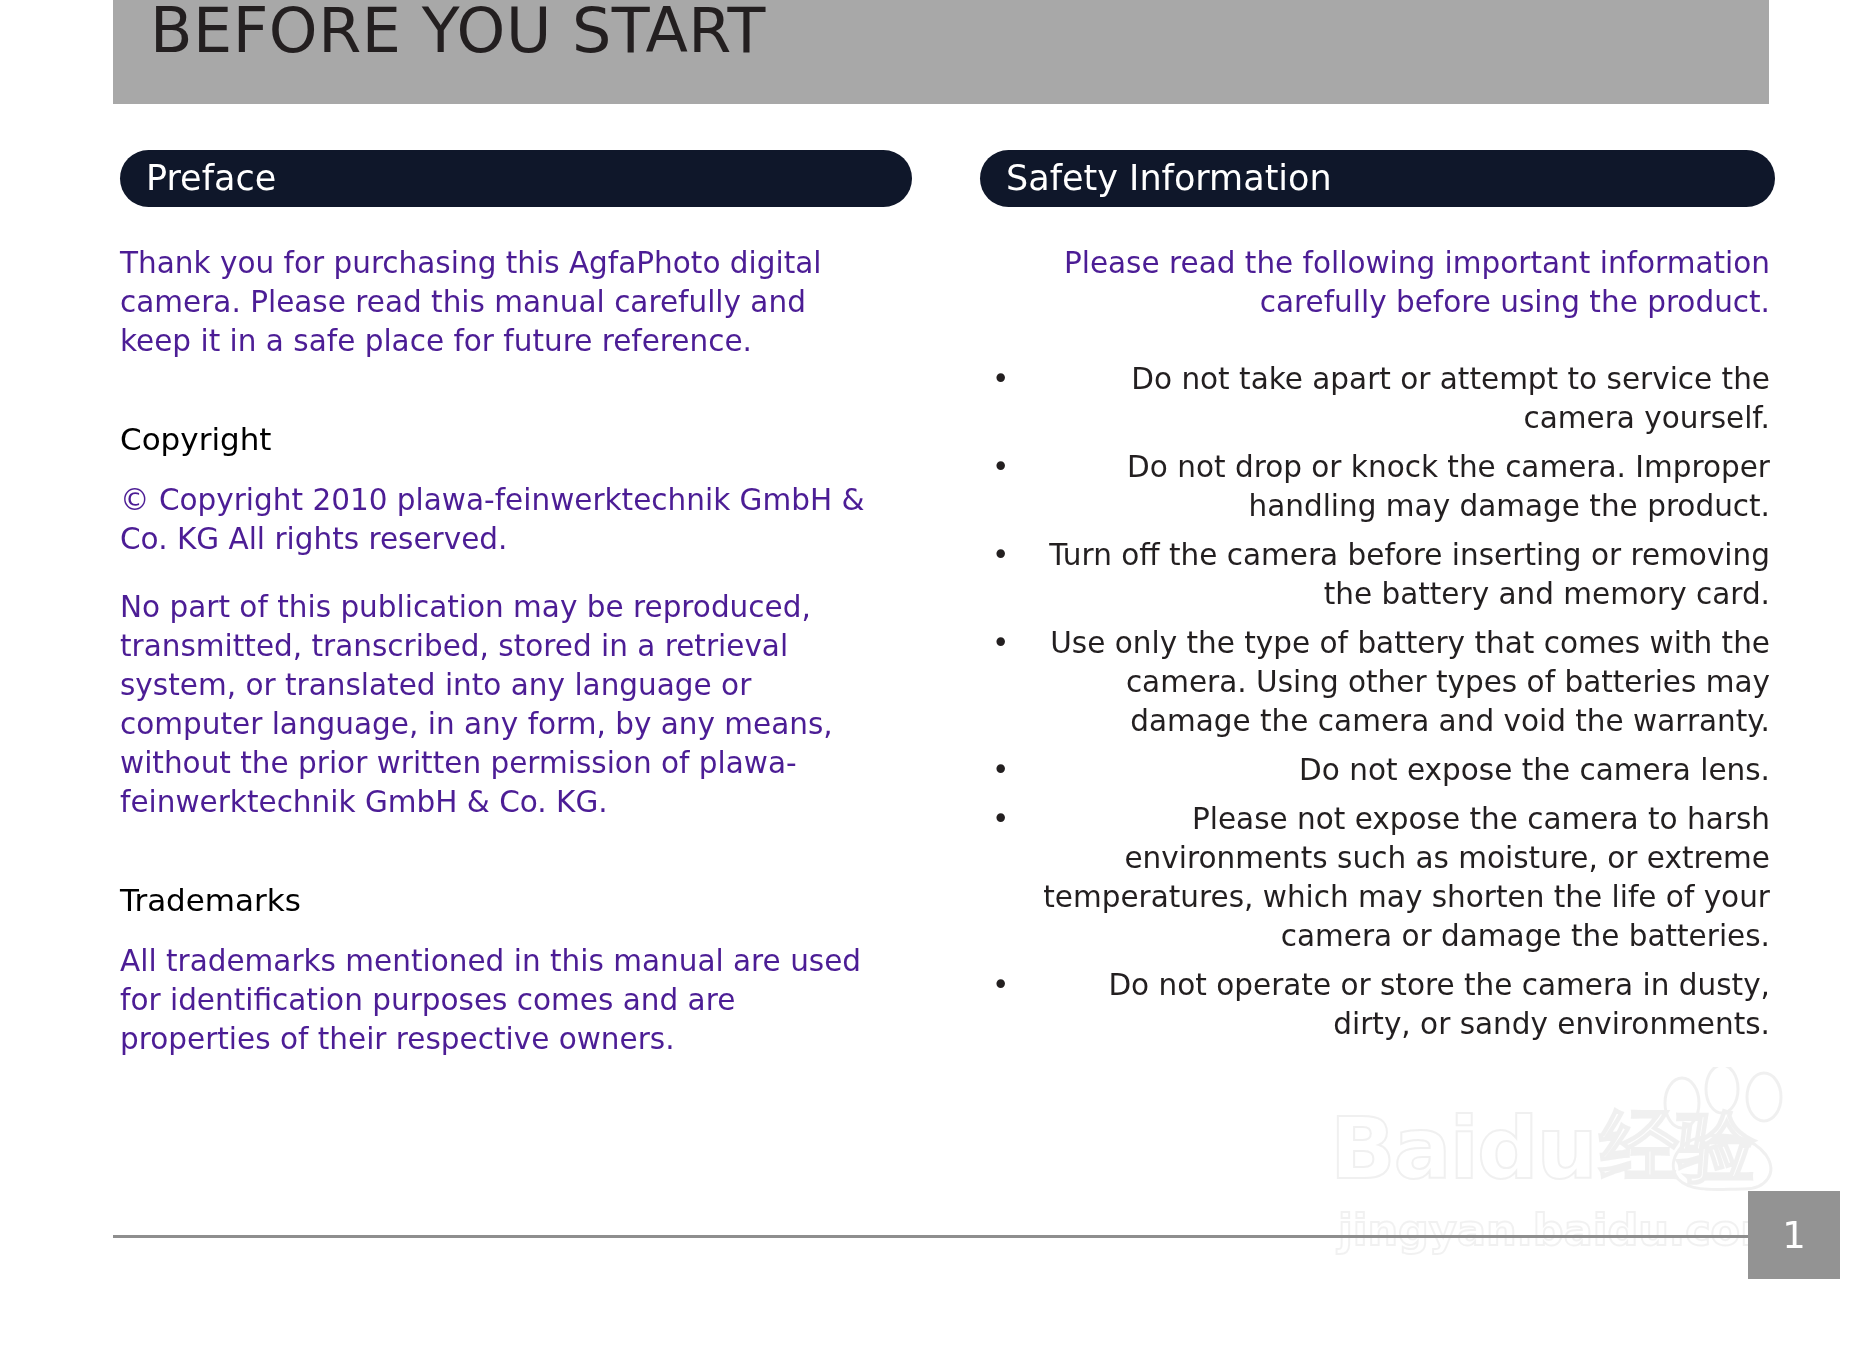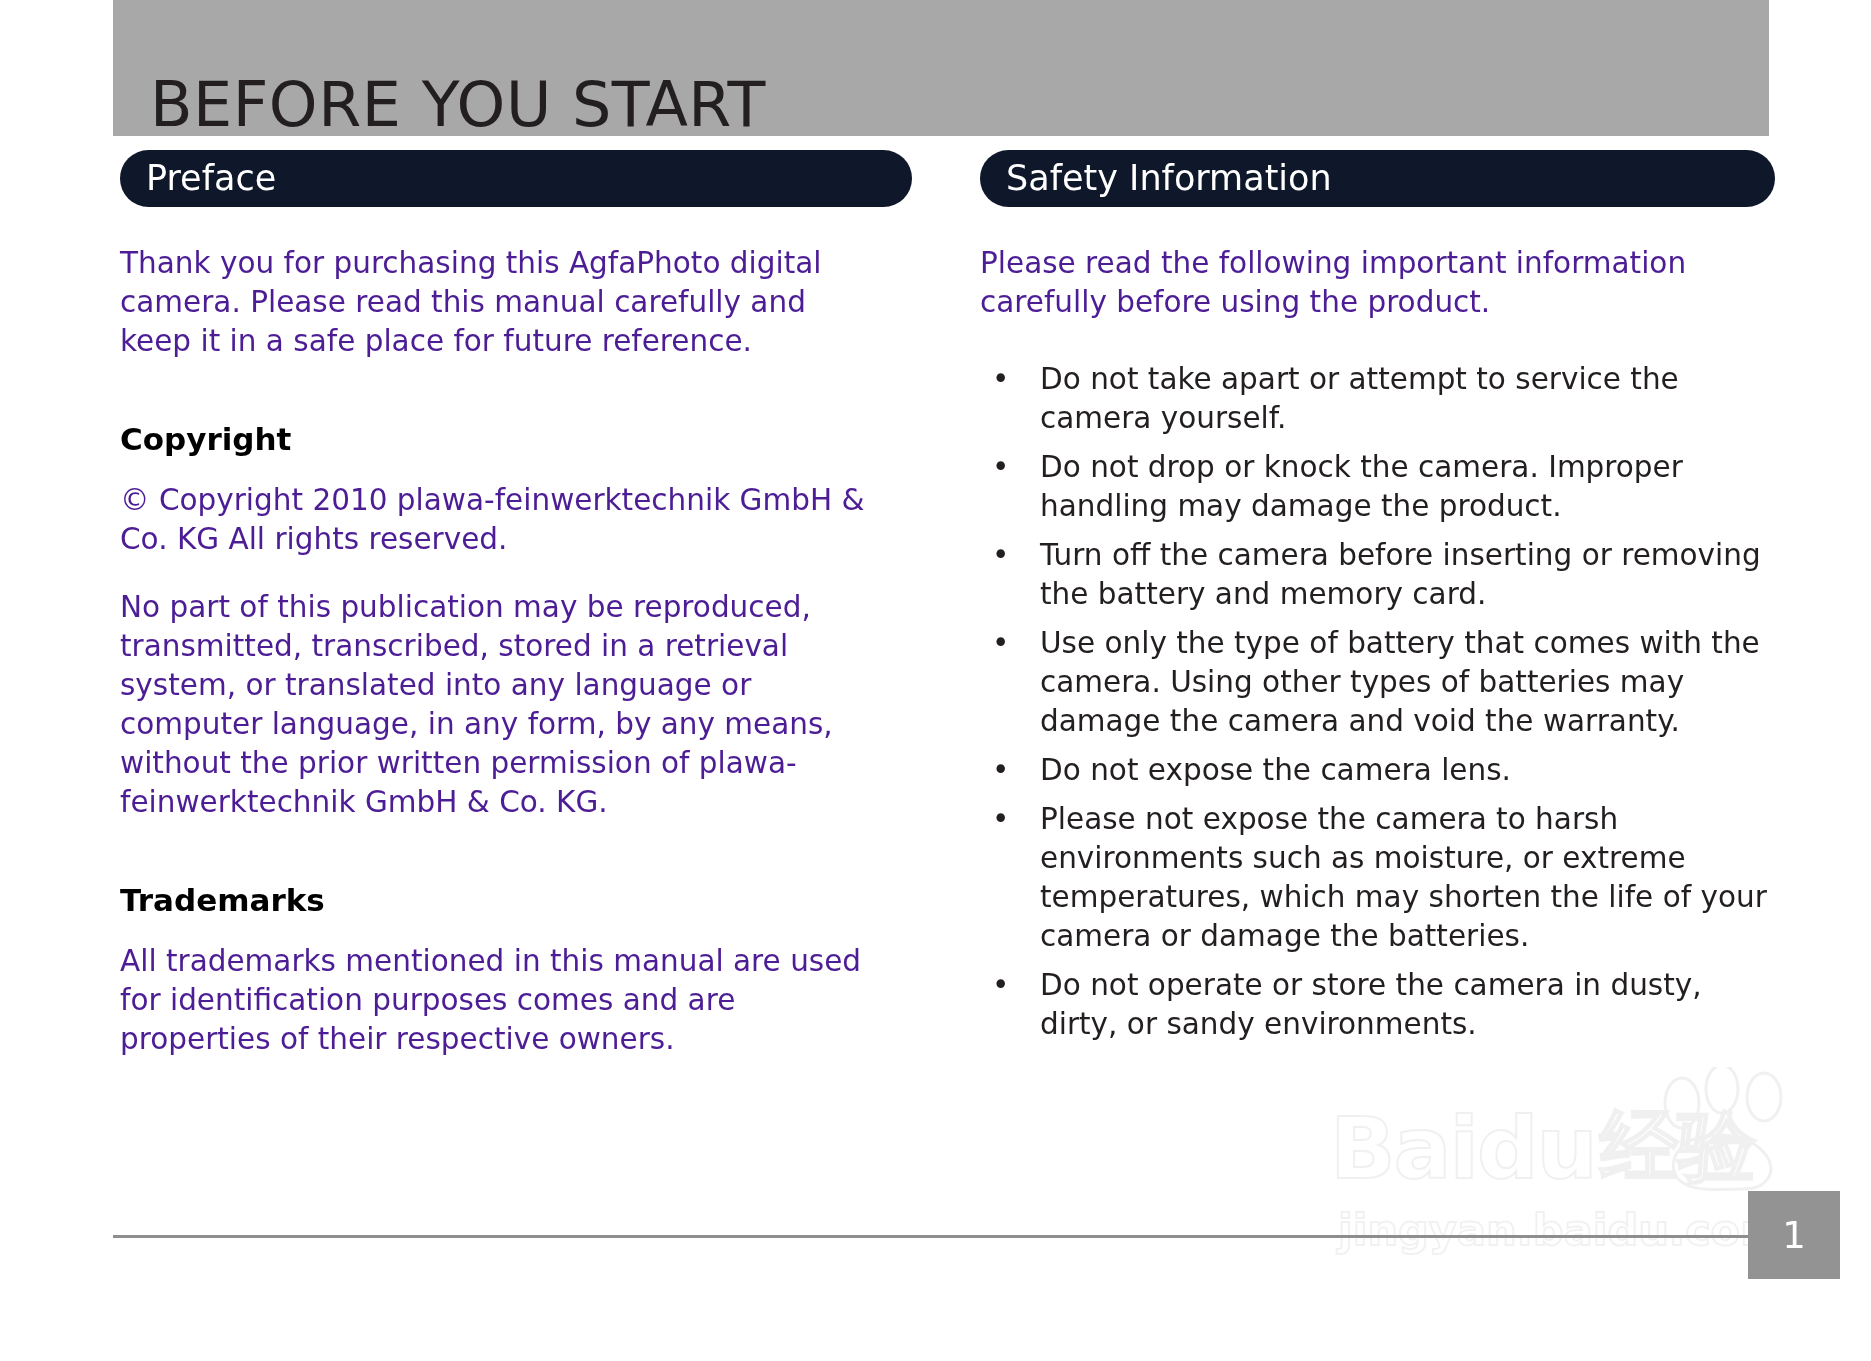--- a/index.html
+++ b/index.html
@@ -17,24 +17,24 @@
     background: #ffffff;
     overflow: hidden;
   }
 
   
   .banner {
     position: absolute;
     left: 113px;
     top: 0px;
     width: 1656px;
-    height: 136px;
+    height: 104px;
     background: #a8a8a8;
     display: flex;
-    align-items: flex-end;
+    align-items: flex-start;
   }
   .banner-title {
     font-family: "DejaVu Sans", sans-serif;
     font-size: 62px;
     font-weight: 400;
     letter-spacing: 0.5px;
     color: #231f20;
     padding-left: 37px;
     line-height: 1;
     white-space: nowrap;
@@ -45,21 +45,21 @@
     position: absolute;
     left: 0;
     top: 150px;
     width: 1871px;
   }
   .col {
     position: absolute;
     top: 0;
   }
   .col-left  { left: 120px;  width: 778px; }
-  .col-right { left: 980px;  width: 790px; }
+  .col-right { left: 980px;  width: 790px; text-align: right; }
 
   .section-pill {
     background: #0f172a;
     border-radius: 30px;
     height: 57px;
     display: flex;
     align-items: center;
     box-sizing: border-box;
     padding: 0 26px;
   }
@@ -82,21 +82,21 @@
   }
   .col-left .body-text  { width: 760px; }
   .col-right .body-text { width: 790px; }
 
   .first-para { margin-top: 37px; }
   .para-gap   { margin-top: 29px; }
 
   .sub-heading {
     color: #000000;
     font-size: 31px;
-    font-weight: bold;
+    font-weight: normal;
     margin: 0;
     line-height: 1;
   }
   .heading-gap-big   { margin-top: 63px; }
   .heading-gap-after { margin-top: 26px; }
 
   
   .bullet-list {
     list-style: none;
     margin: 0;

